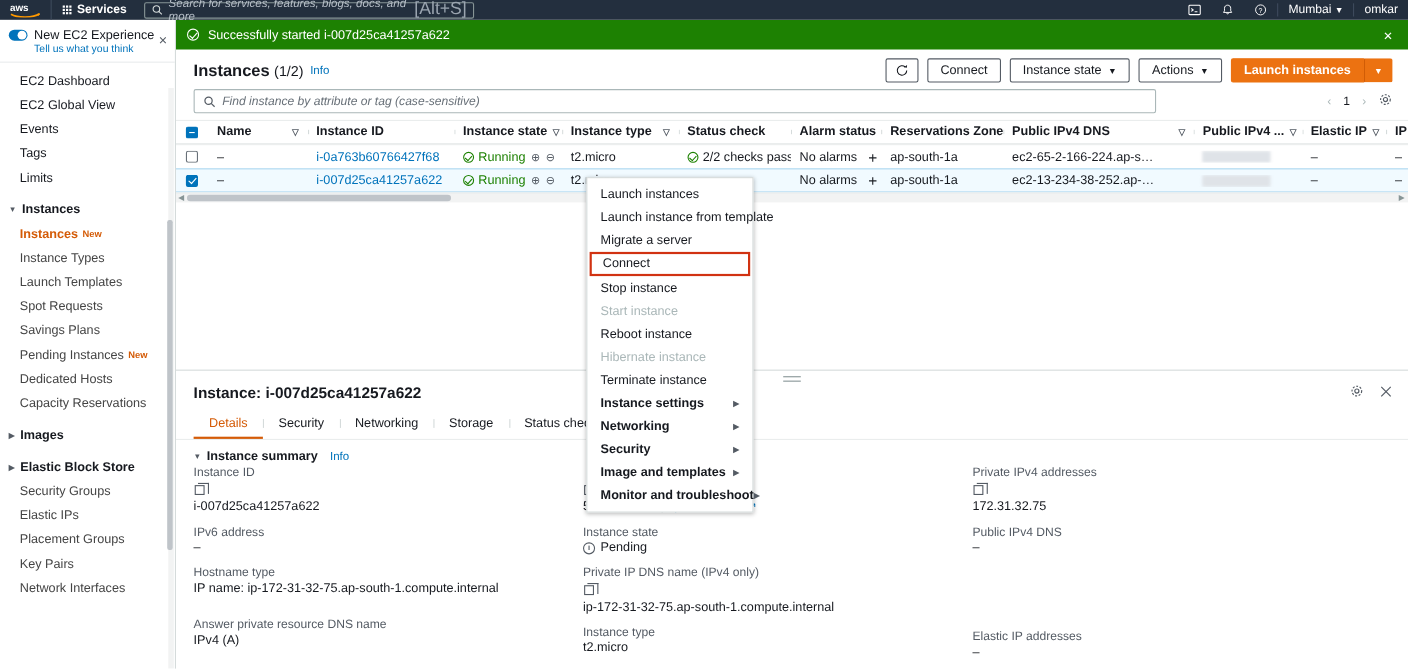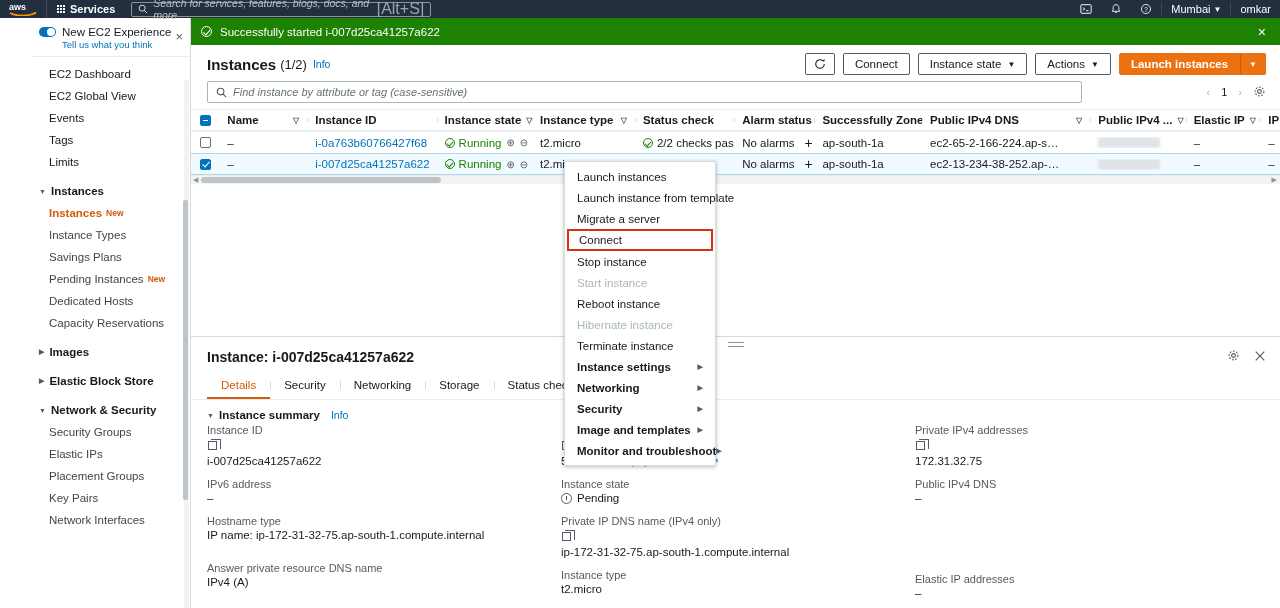--- a/index.html
+++ b/index.html
@@ -27,21 +27,21 @@
     flex: 0 0 300px; height: 15px; background:#232f3e; border:1px solid #879596;
     border-radius:2px; margin-left:6px; display:flex; align-items:center; padding:0 6px; gap:5px;
   }
   .searchbar .ph { color:#b7bfc8; font-style:italic; font-size:10.5px; flex:1; }
   .searchbar .alt { color:#9aa4af; font-size:16px; }
   .nav-right { margin-left:auto; display:flex; align-items:center; height:100%; }
   .nav-right .ni { padding:0 9px; color:#fff; font-size:11px; display:flex; align-items:center; height:100%; cursor:pointer; }
   .nav-right .sep { width:1px; height:12px; background:#3d4a5c; }
 
   
-  .shell { display:flex; height: 590px; margin-left: 31px; }
+  .shell { display:flex; height: 590px; }
   .sidebar {
     width: 160px; background:#fff; border-right:1px solid #d5dbdb;
     font-size:11.5px; position:relative; overflow:hidden;
   }
   .sb-head { padding:8px 10px 6px 8px; border-bottom:1px solid #e9ebed; position:relative; }
   .sb-head-row { display:flex; align-items:center; gap:6px; }
   .toggle { width:17px; height:10px; border-radius:6px; background:#0073bb; position:relative; flex:0 0 auto; }
   .toggle::after { content:''; position:absolute; right:1px; top:1px; width:8px; height:8px; border-radius:50%; background:#fff; }
   .sb-head-title { font-size:11.5px; color:#16191f; }
   .sb-head-sub { font-size:9.5px; color:#0073bb; margin-left:23px; margin-top:1px; }
@@ -255,38 +255,36 @@
       <div class="sb-item">Limits</div>
 
       <div class="sb-group">
         <span class="caret">▼</span>
         <span>Instances</span>
       </div>
       <div class="sb-sub active">
         <span>Instances</span><span class="badge-new">New</span>
       </div>
       <div class="sb-sub">Instance Types</div>
+      <div class="sb-sub">Launch Templates</div>
+      <div class="sb-sub">Spot Requests</div>
       <div class="sb-sub">Savings Plans</div>
       <div class="sb-sub">
         <span>Pending Instances</span><span class="badge-new">New</span>
       </div>
       <div class="sb-sub">Dedicated Hosts</div>
       <div class="sb-sub">Capacity Reservations</div>
 
       <div class="sb-group">
         <span class="caret">▶</span>
         <span>Images</span>
       </div>
       <div class="sb-group">
         <span class="caret">▶</span>
         <span>Elastic Block Store</span>
-      </div>
-      <div class="sb-group">
-        <span class="caret">▼</span>
-        <span>Network &amp; Security</span>
       </div>
       <div class="sb-sub">Security Groups</div>
       <div class="sb-sub">Elastic IPs</div>
       <div class="sb-sub">Placement Groups</div>
       <div class="sb-sub">Key Pairs</div>
       <div class="sb-sub">Network Interfaces</div>
 
       <div class="sb-group">
         
         
@@ -376,21 +374,21 @@
             <span>Instance type</span>
             <span class="sort">▽</span>
           </div>
         <div class="cell c-status divid">
             <span>Status check</span>
           </div>
         <div class="cell c-alarm divid">
             <span>Alarm status</span>
           </div>
         <div class="cell c-az divid">
-            <span>Successfully Zone</span>
+            <span>Reservations Zone</span>
             <span class="sort">▽</span>
           </div>
         <div class="cell c-dns divid">
             <span>Public IPv4 DNS</span>
             <span class="sort">▽</span>
           </div>
         <div class="cell c-pub4 divid">
             <span>Public IPv4 ...</span>
             <span class="sort">▽</span>
           </div>

